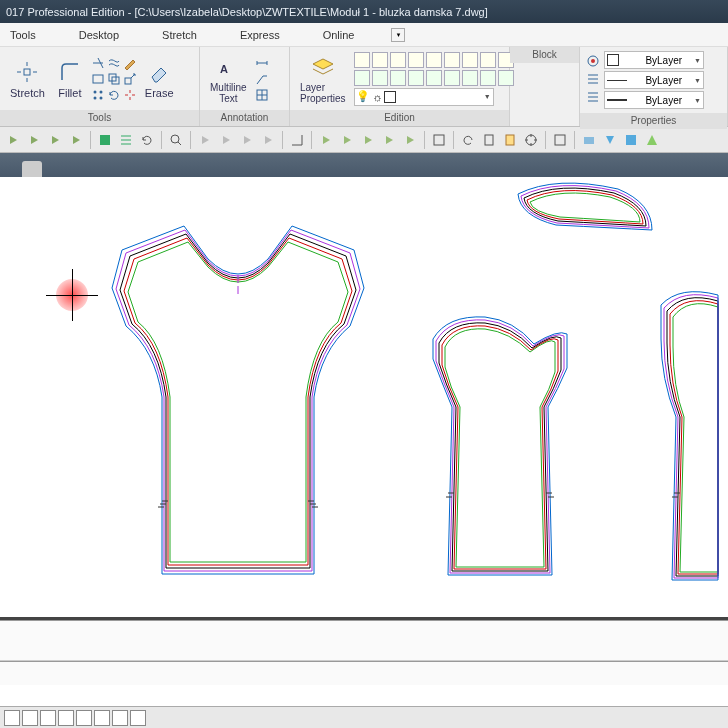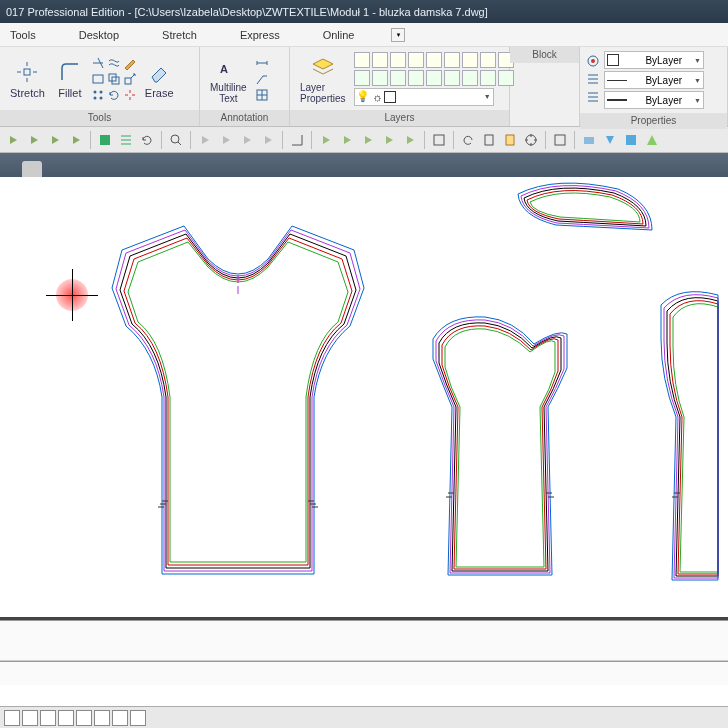--- a/index.html
+++ b/index.html
@@ -207,21 +207,21 @@
         </div>
         <div class="prop-row" style="width:140px">
           <span>💡</span>
           <span>☼</span>
           <span class="sw" style="background:#fff;border:1px solid #333"></span>
           <span class="txt"></span>
           <span class="arr">▼</span>
         </div>
       </div>
     </div>
-    <div class="group-label">Layers</div>
+    <div class="group-label">Edition</div>
   </div>
 
   <div class="ribbon-group" style="width:70px">
     <div class="group-label">Block</div>
   </div>
 
   <div class="ribbon-group" style="flex:1">
     <div class="group-content">
       <div style="display:flex;flex-direction:column;gap:2px">
         <span class="sm"><svg width="14" height="14">

